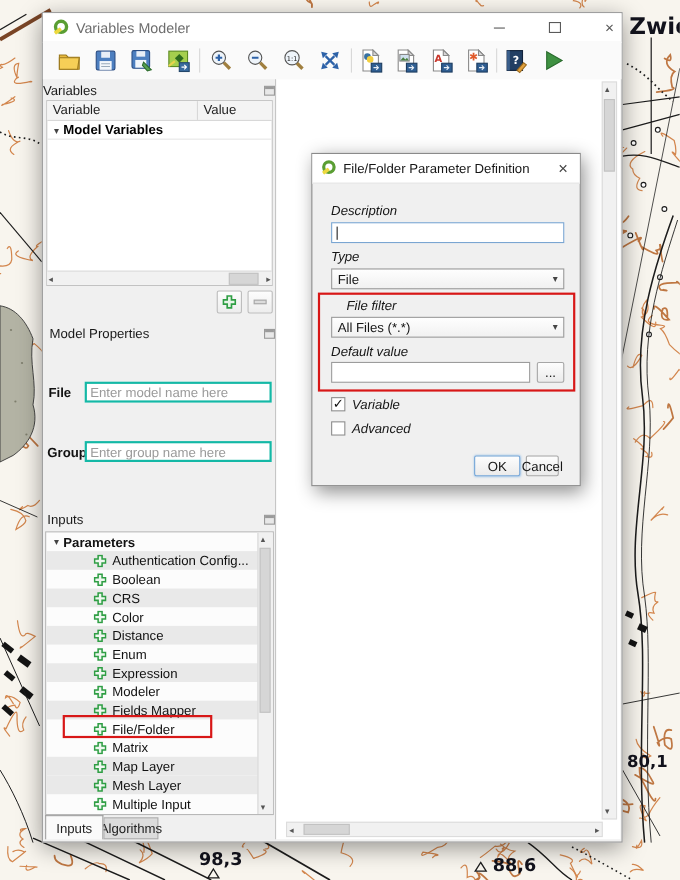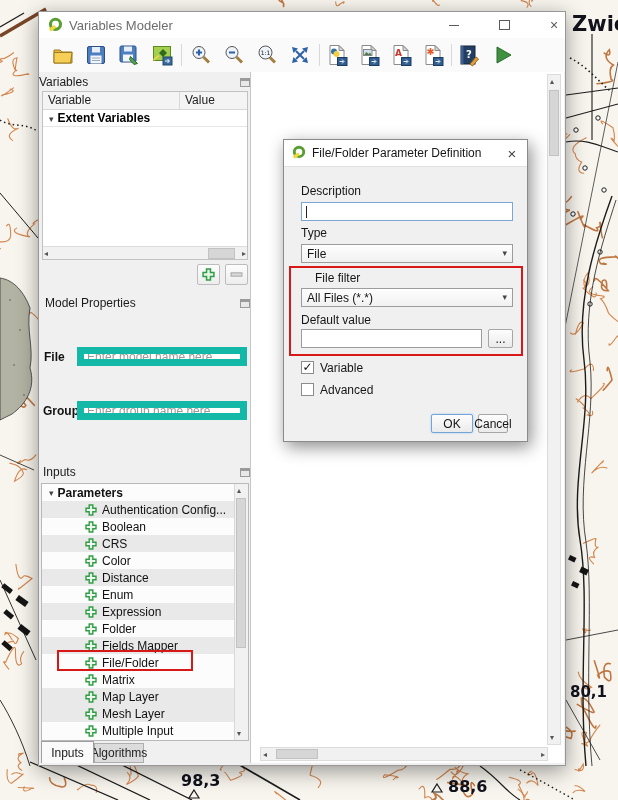--- a/index.html
+++ b/index.html
@@ -32,21 +32,21 @@
   .vars-head .c2{flex:1;padding:1px 0 0 5px;}
   .vars-root{height:17px;border-bottom:1px solid #e6e6e6;font-weight:bold;padding:1px 0 0 6px;box-sizing:border-box;}
   .exp{font-size:9px;color:#444;margin-right:4px;}
   
   .sb{background:#f1f1f1;border:1px solid #dcdcdc;box-sizing:border-box;}
   .sb-arr{position:absolute;font-size:8px;color:#555;display:flex;align-items:center;justify-content:center;}
   .sb-thumb{position:absolute;background:#d6d6d6;border:1px solid #c2c2c2;box-sizing:border-box;}
   .squarebtn{position:absolute;width:23px;height:21px;background:linear-gradient(#fdfdfd,#ededed);
     border:1px solid #bdbdbd;border-radius:2px;display:flex;align-items:center;justify-content:center;box-sizing:border-box;}
   .field-label{position:absolute;font-size:12px;font-weight:bold;color:#111;}
-  input.txt{position:absolute;border:7px solid #14b8a6;background:#fff;font-size:12px;
+  input.txt{position:absolute;border:2px solid #14b8a6;background:#fff;font-size:12px;
     font-family:"Liberation Sans",sans-serif;padding:0 3px;box-sizing:border-box;color:#3b82f6;}
   input.txt::placeholder{color:#9a9a9a;}
   
   .tree{position:absolute;left:2px;top:471px;width:208px;height:258px;background:#fcfcfc;
     border:1px solid #b8b8b8;box-sizing:border-box;overflow:hidden;}
   .tree-row{height:17px;display:flex;align-items:center;font-size:12px;color:#111;width:193px;}
   .tree-row.shaded{background:#e9e9e9;}
   .tree-root-row{font-weight:bold;}
   .tree-root-row .exp{margin-left:7px;}
   .plus-wrap{margin-left:43px;margin-right:5px;display:flex;}
@@ -62,21 +62,21 @@
   
   .redbox{position:absolute;border:2px solid #d81717;box-sizing:border-box;z-index:5;}
   
   .dialog{position:absolute;left:283px;top:139px;width:245px;height:303px;background:#f0f0f0;
     border:1px solid #8a8a8a;box-sizing:border-box;box-shadow:3px 5px 16px rgba(0,0,0,.45);z-index:3;}
   .dlg-titlebar{position:absolute;left:0;top:0;right:0;height:26px;background:#ffffff;
     border-bottom:1px solid #e2e2e2;display:flex;align-items:center;}
   .dlg-title{font-size:12px;color:#161616;margin-left:5px;}
   .dlg-close{position:absolute;right:4px;top:3px;width:22px;height:20px;display:flex;align-items:center;
     justify-content:center;font-size:15px;color:#444;}
-  .dlg-label{position:absolute;font-size:12px;color:#161616;}
+  .dlg-label{position:absolute;font-size:12px;color:#161616;font-style:italic;}
   .combo{position:absolute;height:19px;background:linear-gradient(#fefefe,#f1f1f1);
     border:1px solid #9c9c9c;box-sizing:border-box;font-size:12px;color:#161616;
     display:flex;align-items:center;padding-left:5px;}
   .combo .caret-dn{position:absolute;right:5px;top:3px;font-size:9px;color:#444;}
   .checkbox{position:absolute;width:13px;height:13px;background:#fff;border:1px solid #8c8c8c;
     box-sizing:border-box;font-size:12px;line-height:11px;text-align:center;font-weight:bold;color:#111;}
   .btn{position:absolute;height:19px;background:linear-gradient(#fdfdfd,#ebebeb);
     border:1px solid #a6a6a6;border-radius:2px;font-size:12px;color:#161616;
     font-family:"Liberation Sans",sans-serif;display:flex;align-items:center;justify-content:center;box-sizing:border-box;}
   .btn-default{border-color:#73a5d8;box-shadow:0 0 2px #9cc3e8;}
@@ -350,21 +350,21 @@
     </div>
   </div>
 
   <span class="sect-title" style="left:0;top:63px">Variables</span>
   <span class="float-ico" style="left:201px;top:66px"></span>
   <div class="vars-table">
     <div class="vars-head">
       <div class="c1">Variable</div>
       <div class="c2">Value</div>
     </div>
-    <div class="vars-root"><span class="exp">▾</span><span>Extent Variables</span></div>
+    <div class="vars-root"><span class="exp">▾</span><span>Model Variables</span></div>
 
     <div class="sb abs" style="left:0;bottom:0;width:204px;height:13px;border:none;border-top:1px solid #dcdcdc">
       <div class="sb-arr" style="left:1px;top:2px">◂</div>
       <div class="sb-arr" style="right:1px;top:2px">▸</div>
       <div class="sb-thumb" style="left:165px;top:1px;width:27px;height:11px"></div>
     </div>
   </div>
   <div class="squarebtn" style="left:158px;top:252px">
     <svg width="13" height="13" viewBox="0 0 12 12">
       <path d="M4.2 1 h3.6 v3.2 H11 v3.6 H7.8 V11 H4.2 V7.8 H1 V4.2 h3.2z" fill="#e8f5e9" stroke="#2f9e44" stroke-width="1.4"></path>
@@ -446,21 +446,21 @@
             </svg>
     </span>
     <span class="tree-label">Expression</span>
   </div>
         <div class="tree-row">
     <span class="plus-wrap">
       <svg width="12" height="12" viewBox="0 0 12 12">
         <path d="M4.2 1 h3.6 v3.2 H11 v3.6 H7.8 V11 H4.2 V7.8 H1 V4.2 h3.2z" fill="#eef7ef" stroke="#2f9e44" stroke-width="1.4"></path>
             </svg>
     </span>
-    <span class="tree-label">Folder</span>
+    <span class="tree-label">Modeler</span>
   </div>
         <div class="tree-row shaded">
     <span class="plus-wrap">
       <svg width="12" height="12" viewBox="0 0 12 12">
         <path d="M4.2 1 h3.6 v3.2 H11 v3.6 H7.8 V11 H4.2 V7.8 H1 V4.2 h3.2z" fill="#eef7ef" stroke="#2f9e44" stroke-width="1.4"></path>
             </svg>
     </span>
     <span class="tree-label">Fields Mapper</span>
   </div>
         <div class="tree-row">

